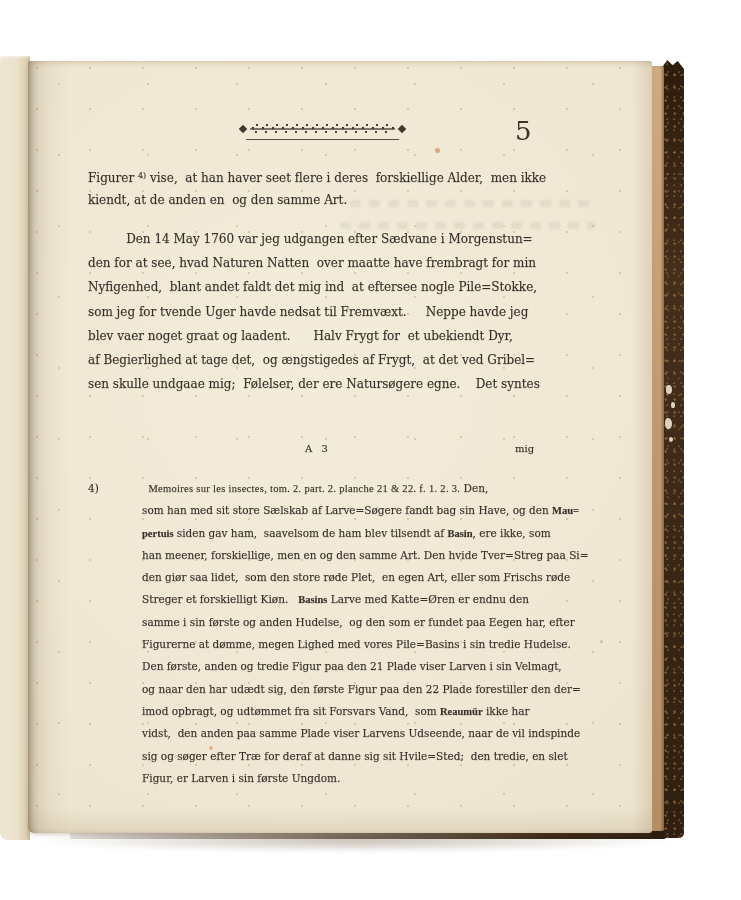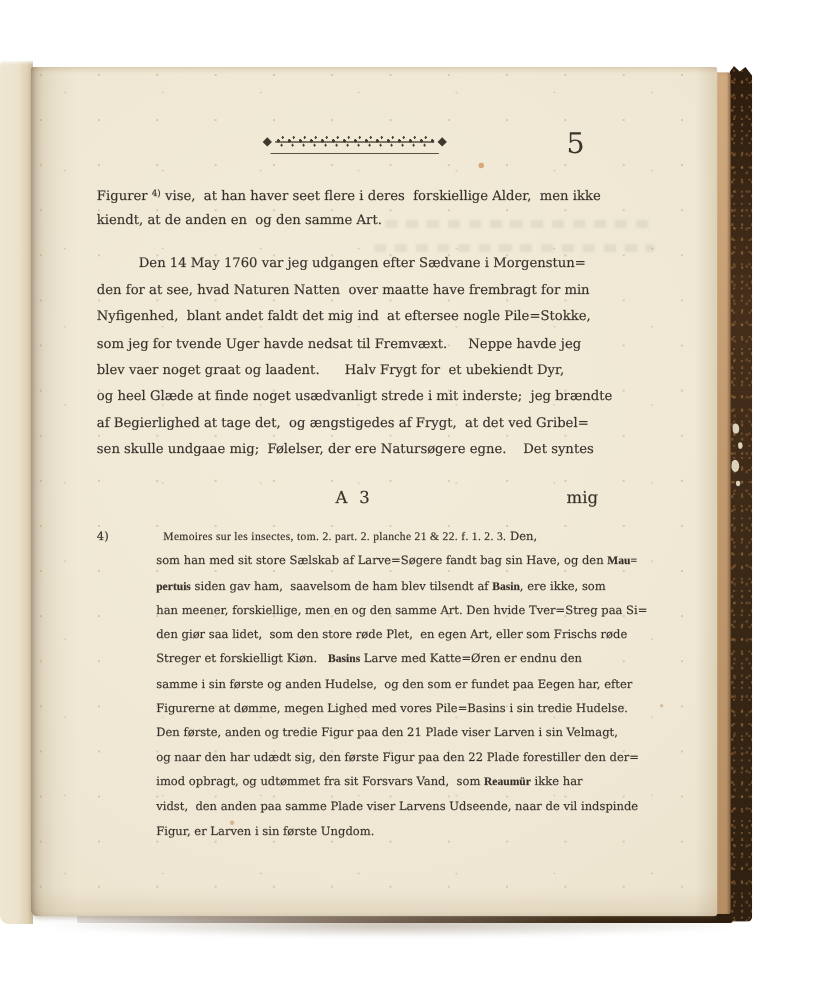--- a/index.html
+++ b/index.html
@@ -67,21 +67,21 @@
   .orn-rule{position:absolute;left:-4px;right:-4px;top:17px;border-top:1.6px solid rgba(58,50,40,.85);}
   .pagenum{position:absolute;left:487px;top:55px;font-size:26px;line-height:30px;color:#3a332b;}
 
   
   .textcol{position:absolute;left:60px;top:102px;width:495px;height:632px;
     color:#37302a;-webkit-text-stroke:.25px rgba(55,48,42,.55);}
   .para1{position:absolute;left:0;top:0;width:100%;}
   .para2{position:absolute;left:0;top:64px;width:100%;}
   .bodyline{white-space:pre;font-size:12px;line-height:25.2px;height:25.2px;}
   .para2 .bodyline{line-height:24.2px;height:24.2px;}
-  .sigline{position:absolute;left:0;top:280px;width:100%;height:24px;font-size:15px;}
+  .sigline{position:absolute;left:0;top:280px;width:100%;height:24px;font-size:10px;}
   .sig{position:absolute;left:217px;letter-spacing:3px;}
   .catch{position:absolute;left:427px;text-align:right;}
   .footnote{position:absolute;left:0;top:314px;width:100%;padding-left:54px;box-sizing:border-box;}
   .fnline{white-space:pre;font-size:10.5px;line-height:22.3px;height:22.3px;}
   .fnline:first-child{text-indent:-54px;}
   .seg-sup{font-size:8px;vertical-align:4px;}
   .seg-antiqua{font-family:"Liberation Serif",serif;letter-spacing:.3px;padding-left:43px;}
   .seg-name{font-family:"Liberation Serif",serif;font-weight:bold;}
 
   
@@ -120,41 +120,41 @@
       <div class="para1">
           <div class="bodyline"><span>Figurer </span><span class="seg-sup">4)</span><span> vise,  at han haver seet flere i deres  forskiellige Alder,  men ikke</span></div>
           <div class="bodyline"><span>kiendt, at de anden en  og den samme Art.</span></div>
         </div>
       <div class="para2">
           <div class="bodyline"><span>          Den 14 May 1760 var jeg udgangen efter Sædvane i Morgenstun=</span></div>
           <div class="bodyline"><span>den for at see, hvad Naturen Natten  over maatte have frembragt for min</span></div>
           <div class="bodyline"><span>Nyfigenhed,  blant andet faldt det mig ind  at eftersee nogle Pile=Stokke,</span></div>
           <div class="bodyline"><span>som jeg for tvende Uger havde nedsat til Fremvæxt.     Neppe havde jeg</span></div>
           <div class="bodyline"><span>blev vaer noget graat og laadent.      Halv Frygt for  et ubekiendt Dyr,</span></div>
-          <div class="bodyline"><span>og heel Glæde at finde noget usædvanligt strede i mit inderste;  jeg brændte</span></div>
           <div class="bodyline"><span>af Begierlighed at tage det,  og ængstigedes af Frygt,  at det ved Gribel=</span></div>
           <div class="bodyline"><span>sen skulle undgaae mig;  Følelser, der ere Natursøgere egne.    Det syntes</span></div>
         </div>
       <div class="sigline">
         <span class="sig">A 3</span>
         <span class="catch">mig</span>
       </div>
       <div class="footnote">
           <div class="fnline"><span>4)  </span><span class="seg-antiqua">Memoires sur les insectes, tom. 2. part. 2. planche 21 &amp; 22. f. 1. 2. 3.</span><span> Den,</span></div>
           <div class="fnline"><span>som han med sit store Sælskab af Larve=Søgere fandt bag sin Have, og den </span><span class="seg-name">Mau=</span></div>
           <div class="fnline"><span class="seg-name">pertuis</span><span> siden gav ham,  saavelsom de ham blev tilsendt af </span><span class="seg-name">Basin</span><span>, ere ikke, som</span></div>
           <div class="fnline"><span>han meener, forskiellige, men en og den samme Art. Den hvide Tver=Streg paa Si=</span></div>
           <div class="fnline"><span>den giør saa lidet,  som den store røde Plet,  en egen Art, eller som Frischs røde</span></div>
           <div class="fnline"><span>Streger et forskielligt Kiøn.   </span><span class="seg-name">Basins</span><span> Larve med Katte=Øren er endnu den</span></div>
           <div class="fnline"><span>samme i sin første og anden Hudelse,  og den som er fundet paa Eegen har, efter</span></div>
           <div class="fnline"><span>Figurerne at dømme, megen Lighed med vores Pile=Basins i sin tredie Hudelse.</span></div>
           <div class="fnline"><span>Den første, anden og tredie Figur paa den 21 Plade viser Larven i sin Velmagt,</span></div>
           <div class="fnline"><span>og naar den har udædt sig, den første Figur paa den 22 Plade forestiller den der=</span></div>
           <div class="fnline"><span>imod opbragt, og udtømmet fra sit Forsvars Vand,  som </span><span class="seg-name">Reaumür</span><span> ikke har</span></div>
           <div class="fnline"><span>vidst,  den anden paa samme Plade viser Larvens Udseende, naar de vil indspinde</span></div>
+          <div class="fnline"><span>sig og søger efter Træ for deraf at danne sig sit Hvile=Sted;  den tredie, en slet</span></div>
           <div class="fnline"><span>Figur, er Larven i sin første Ungdom.</span></div>
         </div>
     </div>
 
     <div class="ghost ghost1"></div>
     <div class="ghost ghost2"></div>
     <div class="fox fox1"></div>
     <div class="fox fox2"></div>
     <div class="fox fox3"></div>
   </div>

